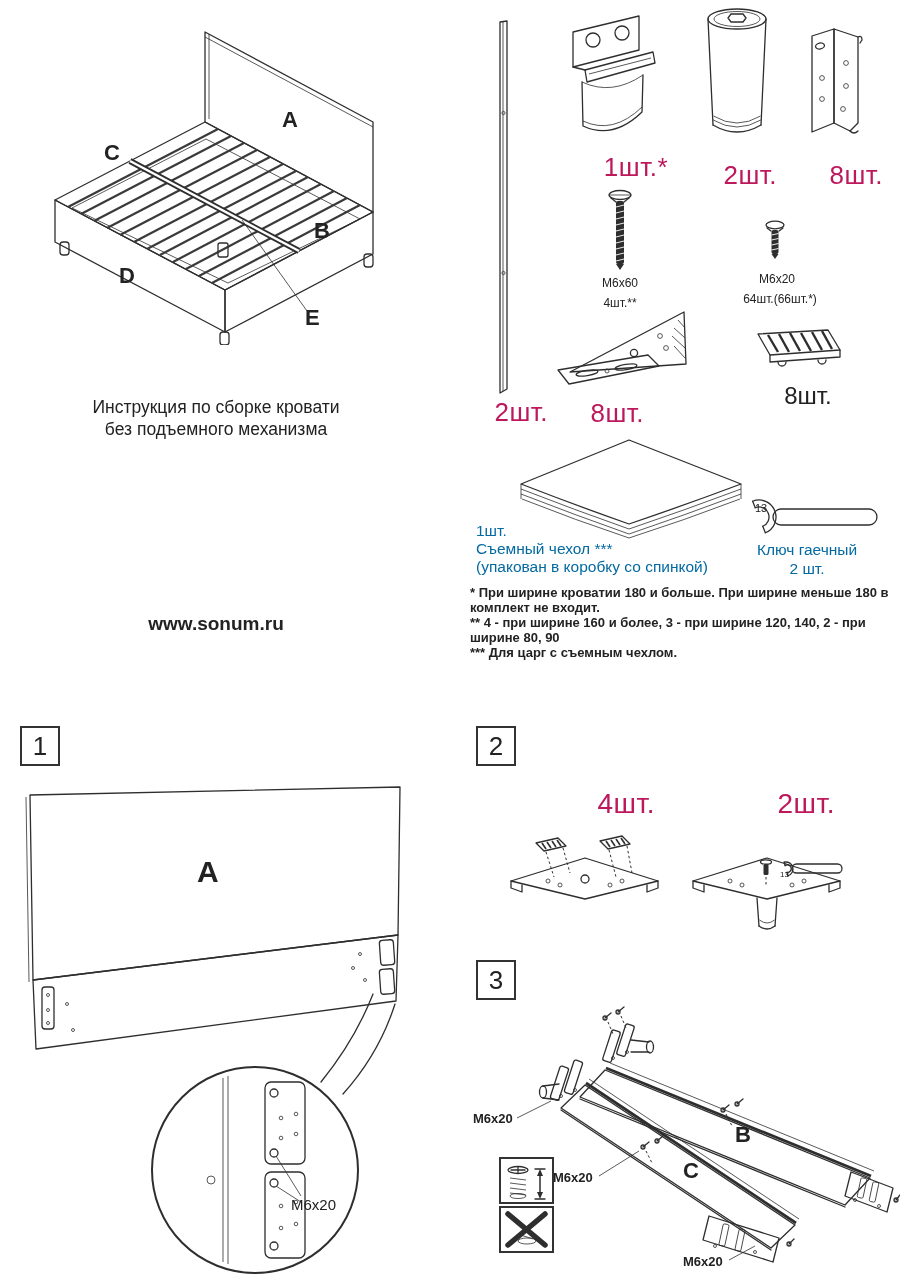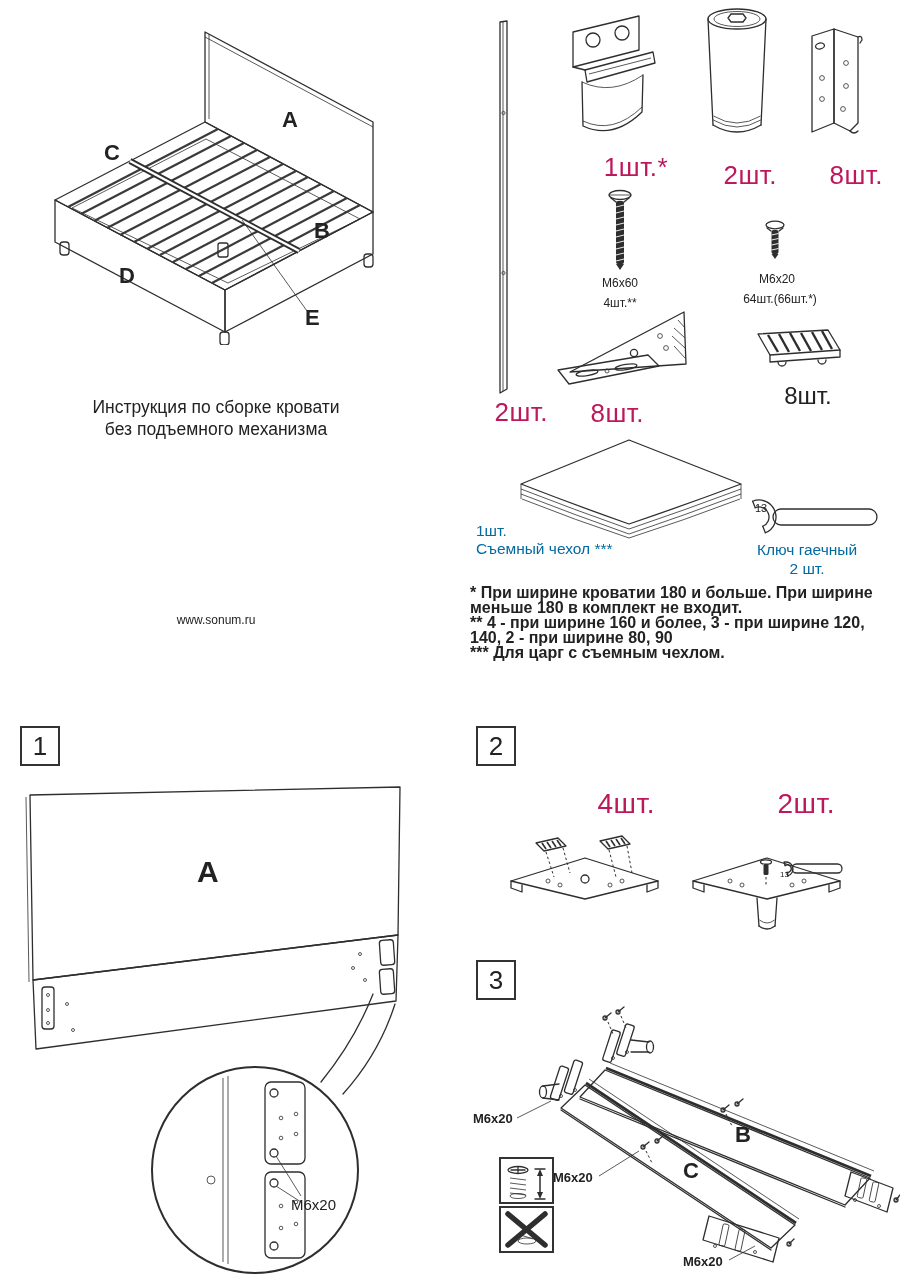--- a/index.html
+++ b/index.html
@@ -11,23 +11,23 @@
   svg .thin{stroke:#2e2e2e;fill:none;stroke-width:0.8;}
   svg .fillw{fill:#ffffff;stroke:#2e2e2e;stroke-width:1.3;stroke-linejoin:round;}
   svg .dark{fill:#2e2e2e;stroke:none;}
   svg .dash{stroke:#2e2e2e;fill:none;stroke-width:1;stroke-dasharray:2.5 2.5;}
   svg text{fill:#222;stroke:none;font-family:"Liberation Sans",sans-serif;}
   .qty{font-size:26px;letter-spacing:0.5px;color:#be185d;text-align:right;}
   .qty-sm{font-size:24px;color:#222;text-align:center;}
   .spec{font-size:12px;color:#222;text-align:center;}
   .cap{font-size:15.5px;color:#0369a1;line-height:18px;}
   .caps-c{text-align:center;}
-  .fnote{font-size:16px;color:#222;line-height:15px;font-weight:bold;}
+  .fnote{font-size:13px;color:#222;line-height:15px;font-weight:bold;}
   .title{font-size:17.5px;color:#222;text-align:center;line-height:22px;}
-  .site{font-size:12px;color:#222;text-align:center;}
+  .site{font-size:19px;color:#222;text-align:center;font-weight:bold;}
   .stepbox{width:36px;height:36px;border:2px solid #333;display:flex;align-items:center;
            justify-content:center;font-size:26px;color:#222;background:#fff;}
 </style>
 </head>
 <body>
 
 <div id="page">
 
   <svg class="abs" style="left:10px;top:15px;" width="440" height="330" viewBox="0 0 440 330">
 
@@ -207,20 +207,21 @@
   <svg class="abs" style="left:515px;top:436px;" width="232" height="110" viewBox="0 0 232 110">
     <path class="ln" d="M6,48 Q60,26 114,4 Q170,26 226,48 Q170,69 114,88 Q60,69 6,48 Z"></path>
     <path class="thin" d="M6,53 Q60,74 114,93 Q170,74 226,53"></path>
     <path class="thin" d="M6,58 Q60,79 114,98 Q170,79 226,58"></path>
     <path class="thin" d="M7,63 Q60,84 114,102 Q170,84 225,63"></path>
     <line class="thin" x1="6" y1="48" x2="6" y2="63"></line>
     <line class="thin" x1="226" y1="48" x2="226" y2="63"></line>
   </svg>
   <div class="abs cap" style="left:476px;top:522px;width:260px;">1шт.</div>
   <div class="abs cap" style="left:476px;top:540px;width:260px;">Съемный чехол ***</div>
+  <div class="abs cap" style="left:476px;top:558px;width:260px;">(упакован в коробку со спинкой)</div>
 
   <svg class="abs" style="left:733px;top:492px;" width="150" height="48" viewBox="0 0 150 48">
     <g transform="rotate(-22 26 25)">
       <path class="ln" d="M26,8 A17,17 0 1 1 26,42"></path>
       <path class="ln" d="M26,15 A10,10 0 1 1 26,35"></path>
       <line class="ln" x1="26" y1="8" x2="26" y2="15"></line>
       <line class="ln" x1="26" y1="42" x2="26" y2="35"></line>
     </g>
     <rect class="ln" x="40" y="17" width="104" height="16" rx="8"></rect>
     <text x="22" y="20" font-size="11">13</text>

